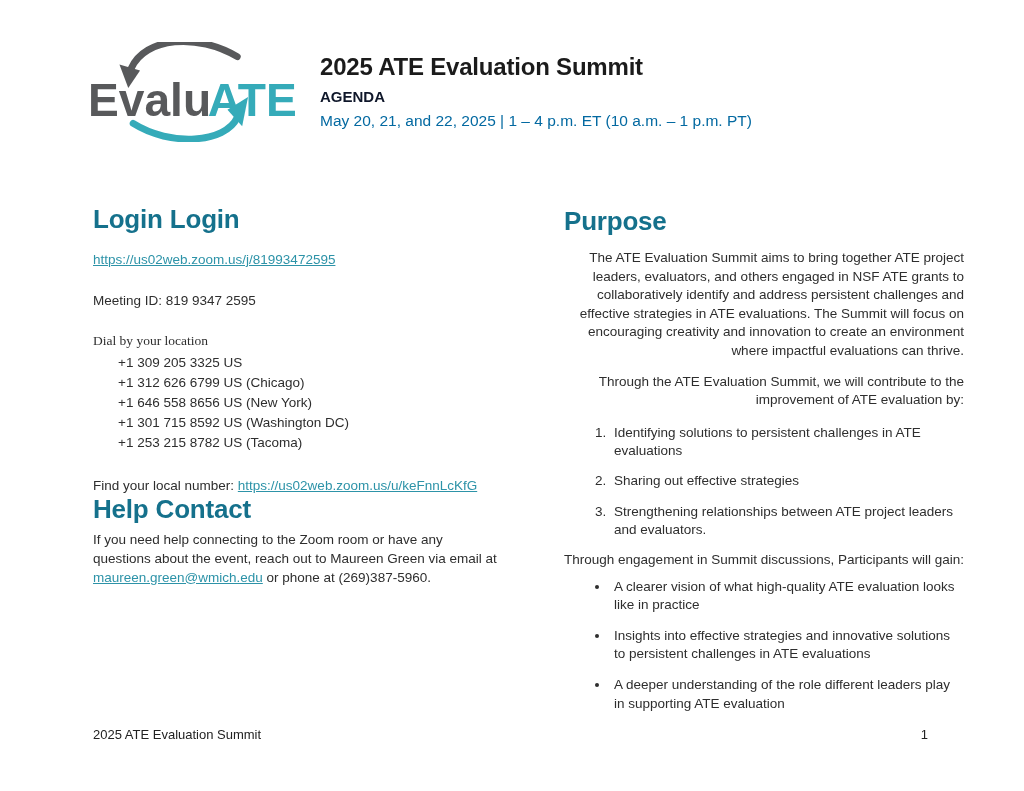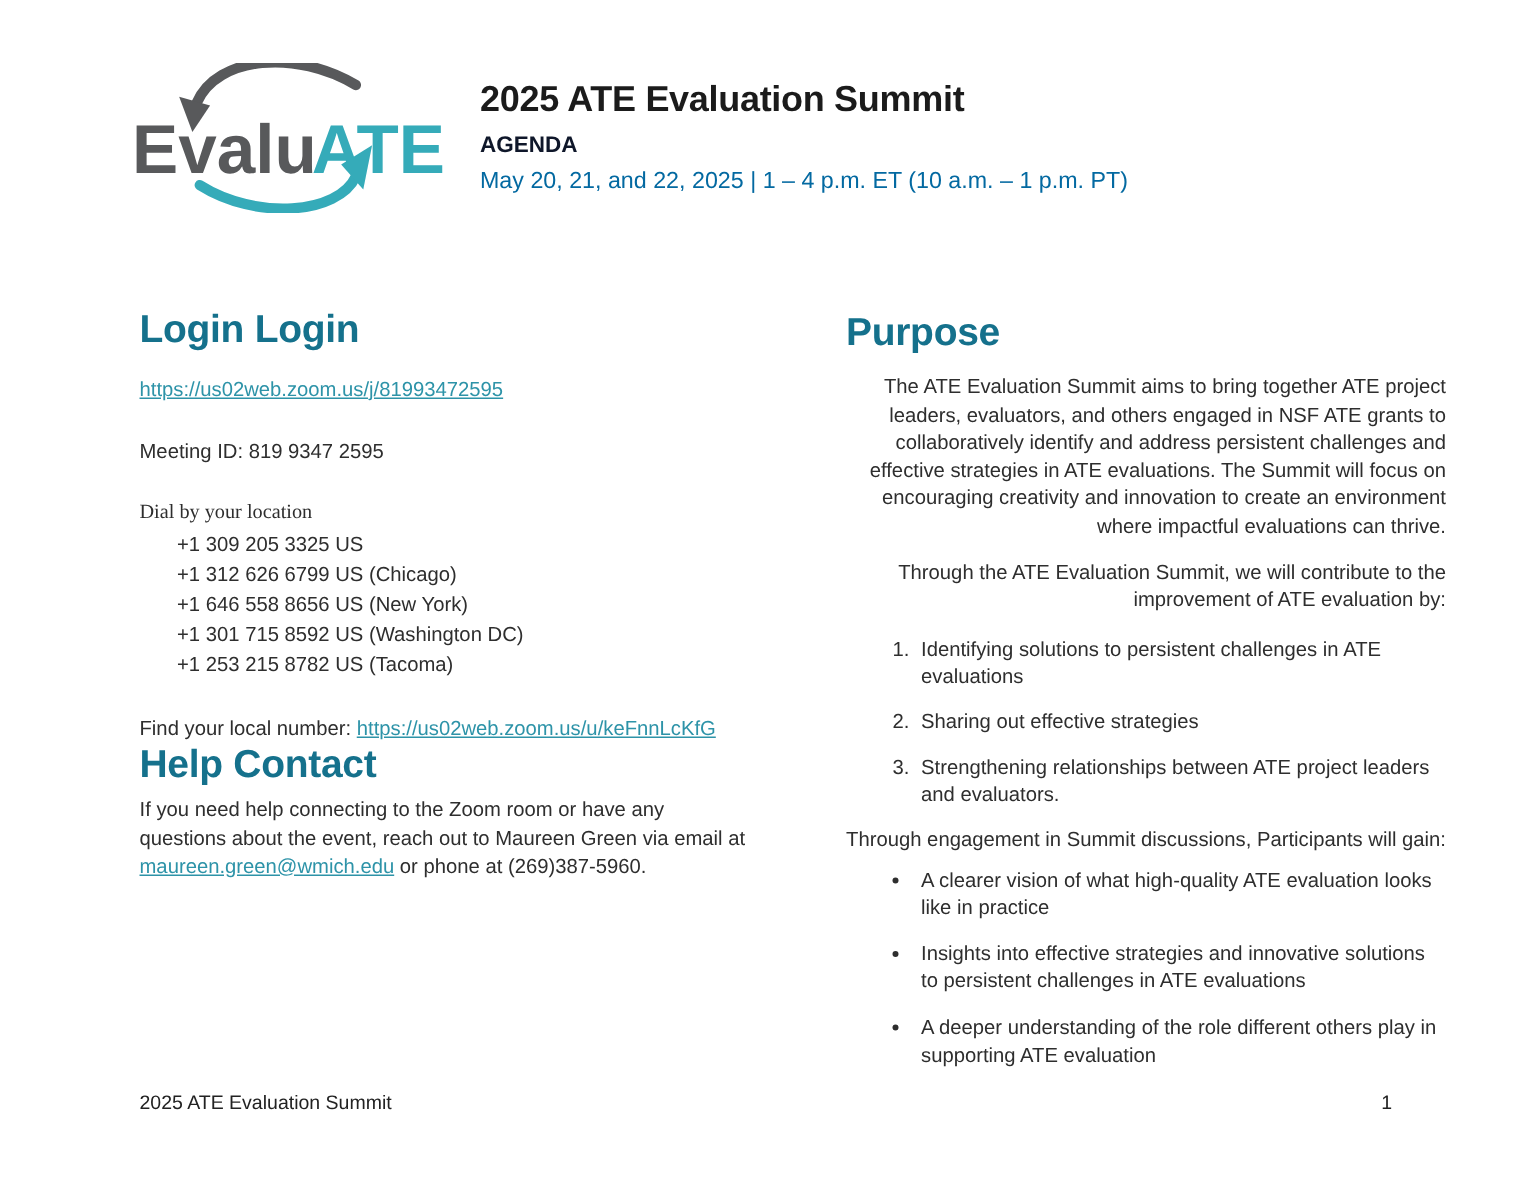--- a/index.html
+++ b/index.html
@@ -109,21 +109,21 @@
       <li>Identifying solutions to persistent challenges in ATE evaluations</li>
       <li>Sharing out effective strategies</li>
       <li>Strengthening relationships between ATE project leaders and evaluators.</li>
     </ol>
 
     <p class="purpose-para">Through engagement in Summit discussions, Participants will gain:</p>
 
     <ul class="bullet-list">
       <li>A clearer vision of what high-quality ATE evaluation looks like in practice</li>
       <li>Insights into effective strategies and innovative solutions to persistent challenges in ATE evaluations</li>
-      <li>A deeper understanding of the role different others play in supporting ATE evaluation</li>
+      <li>A deeper understanding of the role different leaders play in supporting ATE evaluation</li>
     </ul>
   </section>
 
   <div class="footer">
     <span>2025 ATE Evaluation Summit</span>
     <span>1</span>
   </div>
 
 </div>
 

